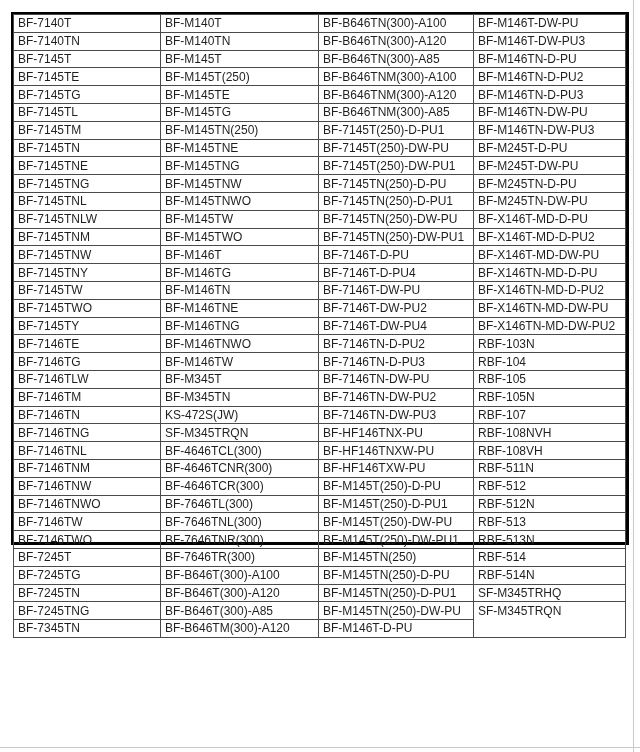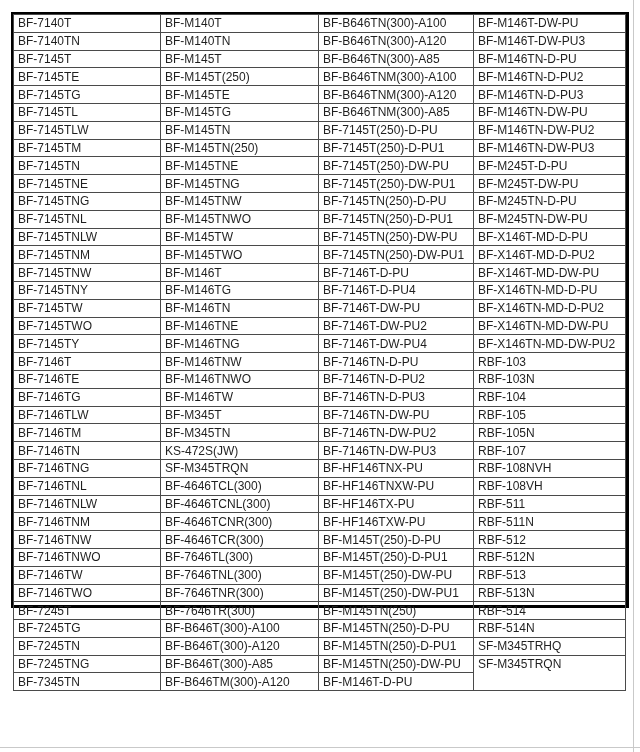--- a/index.html
+++ b/index.html
@@ -11,21 +11,21 @@
   }
   html,body{margin:0;padding:0;}
   body{
     width:640px;height:752px;position:relative;overflow:hidden;
     background:var(--bg);
     font-family:"Liberation Sans","DejaVu Sans",sans-serif;
   }
   .sheet-vline{position:absolute;top:0;left:633px;width:1px;height:752px;background:var(--sheetline);}
   .sheet-hline{position:absolute;top:747px;left:0;width:640px;height:1px;background:var(--sheetline);}
   .table-wrap{
-    position:absolute;left:11px;top:12px;width:618px;height:596px;
+    position:absolute;left:11px;top:12px;width:618px;height:533px;
     border-top:2px solid var(--outer);
     border-left:2px solid var(--outer);
     border-right:3px solid var(--outer);
     border-bottom:3px solid var(--outer);
     box-sizing:border-box;
     background:#fff;
   }
   table.parts{
     width:100%;height:100%;
     border-collapse:collapse;table-layout:fixed;
@@ -90,26 +90,20 @@
           <td>BF-B646TNM(300)-A120</td>
           <td>BF-M146TN-D-PU3</td>
         </tr>
         <tr>
           <td>BF-7145TL</td>
           <td>BF-M145TG</td>
           <td>BF-B646TNM(300)-A85</td>
           <td>BF-M146TN-DW-PU</td>
         </tr>
         <tr>
-          <td>BF-7145TLW</td>
-          <td>BF-M145TN</td>
-          <td>BF-7145T(250)-D-PU</td>
-          <td>BF-M146TN-DW-PU2</td>
-        </tr>
-        <tr>
           <td>BF-7145TM</td>
           <td>BF-M145TN(250)</td>
           <td>BF-7145T(250)-D-PU1</td>
           <td>BF-M146TN-DW-PU3</td>
         </tr>
         <tr>
           <td>BF-7145TN</td>
           <td>BF-M145TNE</td>
           <td>BF-7145T(250)-DW-PU</td>
           <td>BF-M245T-D-PU</td>
@@ -168,26 +162,20 @@
           <td>BF-7146T-DW-PU2</td>
           <td>BF-X146TN-MD-DW-PU</td>
         </tr>
         <tr>
           <td>BF-7145TY</td>
           <td>BF-M146TNG</td>
           <td>BF-7146T-DW-PU4</td>
           <td>BF-X146TN-MD-DW-PU2</td>
         </tr>
         <tr>
-          <td>BF-7146T</td>
-          <td>BF-M146TNW</td>
-          <td>BF-7146TN-D-PU</td>
-          <td>RBF-103</td>
-        </tr>
-        <tr>
           <td>BF-7146TE</td>
           <td>BF-M146TNWO</td>
           <td>BF-7146TN-D-PU2</td>
           <td>RBF-103N</td>
         </tr>
         <tr>
           <td>BF-7146TG</td>
           <td>BF-M146TW</td>
           <td>BF-7146TN-D-PU3</td>
           <td>RBF-104</td>
@@ -214,26 +202,20 @@
           <td>BF-7146TNG</td>
           <td>SF-M345TRQN</td>
           <td>BF-HF146TNX-PU</td>
           <td>RBF-108NVH</td>
         </tr>
         <tr>
           <td>BF-7146TNL</td>
           <td>BF-4646TCL(300)</td>
           <td>BF-HF146TNXW-PU</td>
           <td>RBF-108VH</td>
-        </tr>
-        <tr>
-          <td>BF-7146TNLW</td>
-          <td>BF-4646TCNL(300)</td>
-          <td>BF-HF146TX-PU</td>
-          <td>RBF-511</td>
         </tr>
         <tr>
           <td>BF-7146TNM</td>
           <td>BF-4646TCNR(300)</td>
           <td>BF-HF146TXW-PU</td>
           <td>RBF-511N</td>
         </tr>
         <tr>
           <td>BF-7146TNW</td>
           <td>BF-4646TCR(300)</td>

